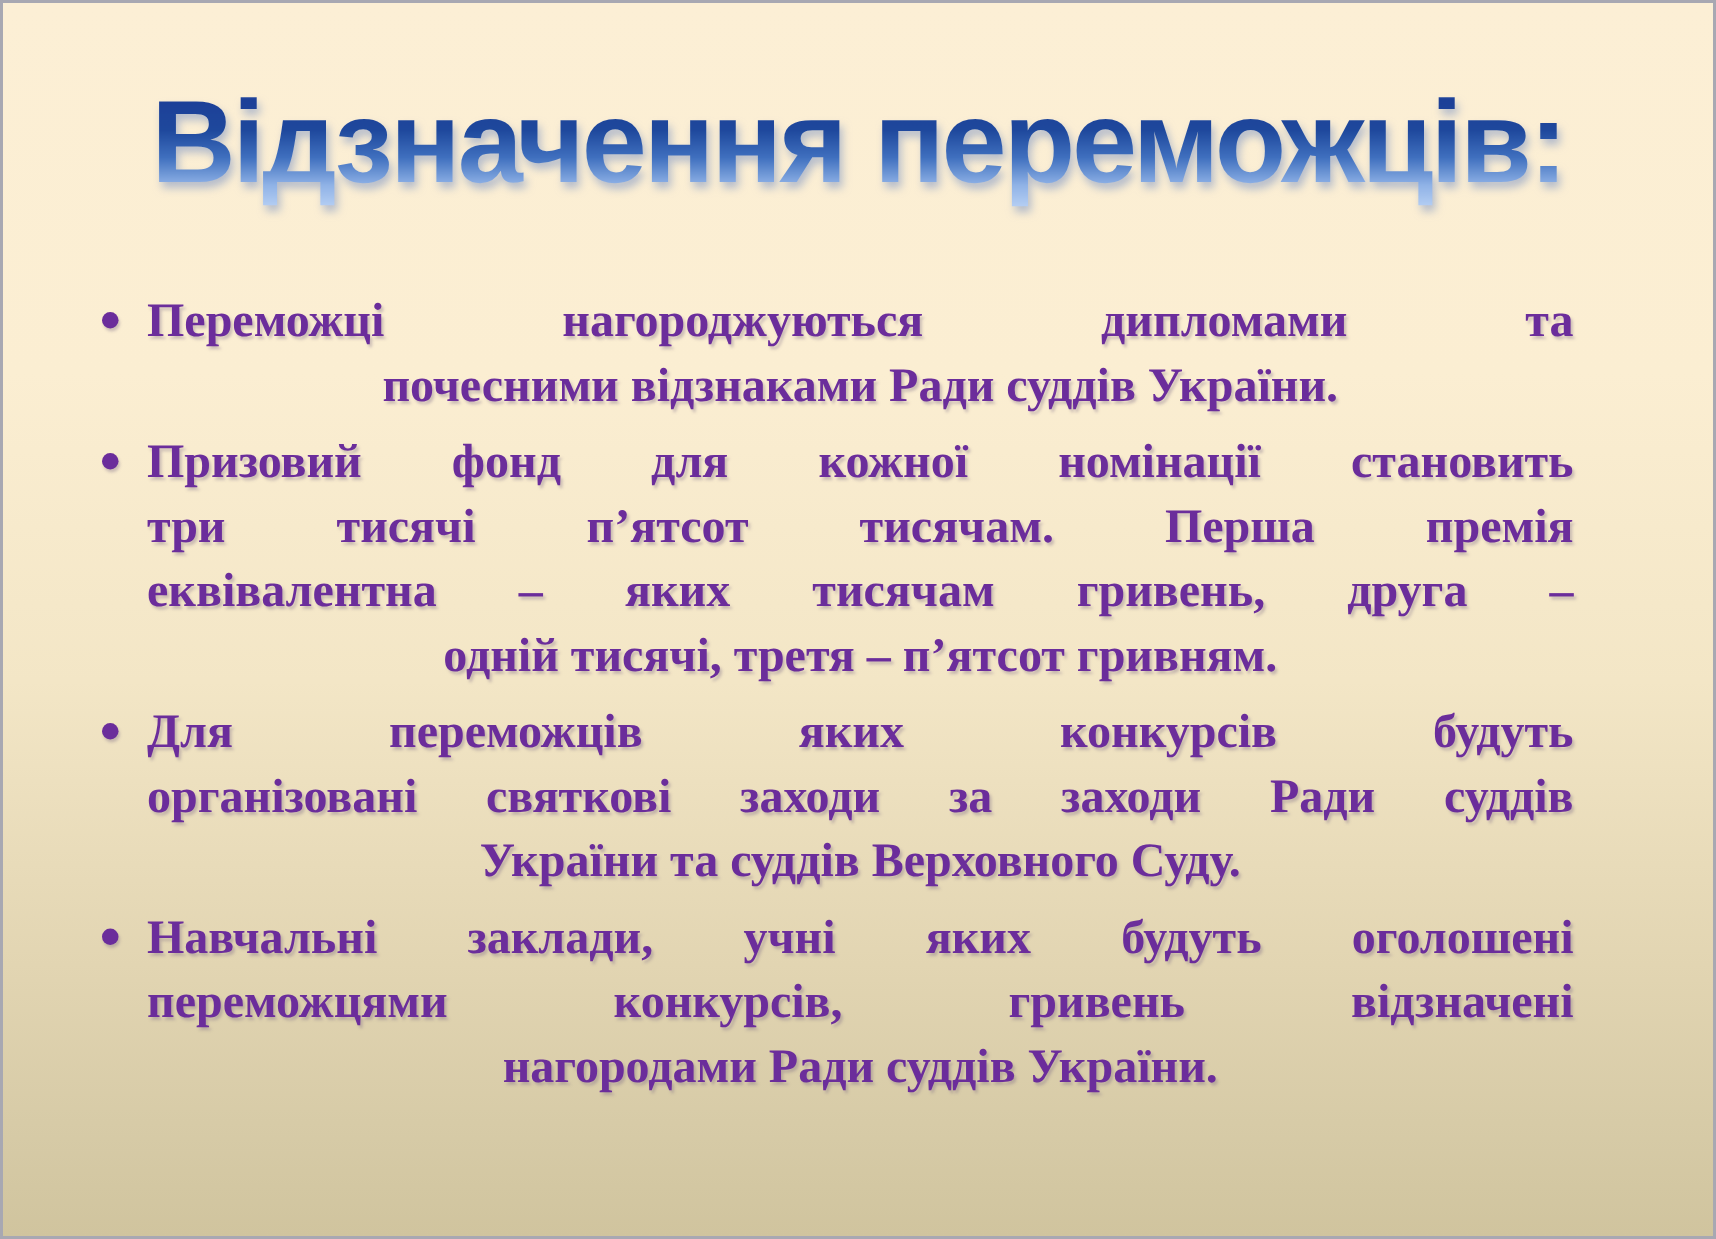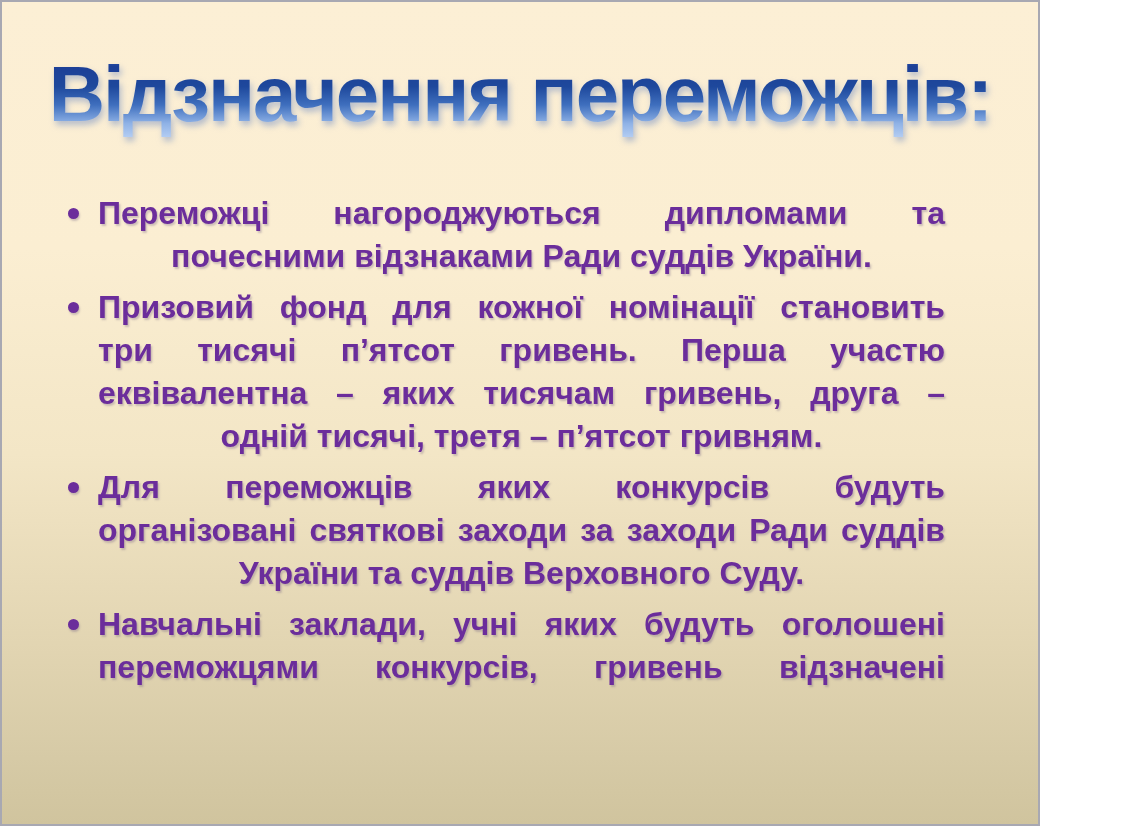--- a/index.html
+++ b/index.html
@@ -3,21 +3,21 @@
 <meta charset="utf-8">
 <style>
   html, body {
     margin: 0;
     padding: 0;
     background: #ffffff;
   }
   .slide {
     position: relative;
     box-sizing: border-box;
-    width: 1040px;
+    width: 1144px;
     height: 826px;
     border: 2px solid #a8a8b2;
     background: linear-gradient(180deg,
       #fcefd5 0%,
       #fbeed2 30%,
       #f3e6c6 55%,
       #e2d5b2 78%,
       #d6caa6 92%,
       #d0c49e 100%);
     overflow: hidden;
@@ -42,20 +42,21 @@
       #3f6fbe 62%,
       #8fb2e6 82%,
       #bad2f5 100%);
     -webkit-background-clip: text;
     background-clip: text;
     color: transparent;
     filter: drop-shadow(2px 4px 3px rgba(142, 160, 198, 0.65));
   }
   .bullets {
     margin: 52px 93px 0 62px;
+    font-family: Liberation Serif, serif;
   }
   .bullet {
     position: relative;
     padding-left: 34px;
     margin-bottom: 8px;
     color: #6b2d9b;
     font-weight: 700;
     font-size: 32px;
     line-height: 43px;
     text-shadow: 1.5px 2px 2px rgba(118, 99, 131, 0.35);
@@ -94,37 +95,38 @@
       <div class="btext">
         <div class="line just">Переможці нагороджуються дипломами та</div>
         <div class="line last">почесними відзнаками Ради суддів України.</div>
       </div>
     </div>
 
     <div class="bullet">
       <span class="marker"></span>
       <div class="btext">
         <div class="line just">Призовий фонд для кожної номінації становить</div>
-        <div class="line just">три тисячі п’ятсот гривень. Перша участю</div>
+        <div class="line just">три тисячі п’ятсот тисячам. Перша премія</div>
         <div class="line just">еквівалентна – яких тисячам гривень, друга –</div>
         <div class="line last">одній тисячі, третя – п’ятсот гривням.</div>
       </div>
     </div>
 
     <div class="bullet">
       <span class="marker"></span>
       <div class="btext">
         <div class="line just">Для переможців яких конкурсів будуть</div>
         <div class="line just">організовані святкові заходи за заходи Ради суддів</div>
         <div class="line last">України та суддів Верховного Суду.</div>
       </div>
     </div>
 
     <div class="bullet">
       <span class="marker"></span>
       <div class="btext">
         <div class="line just">Навчальні заклади, учні яких будуть оголошені</div>
         <div class="line just">переможцями конкурсів, гривень відзначені</div>
+        <div class="line last">нагородами Ради суддів України.</div>
       </div>
     </div>
 
   </div>
 </div>
 
 </body></html>

